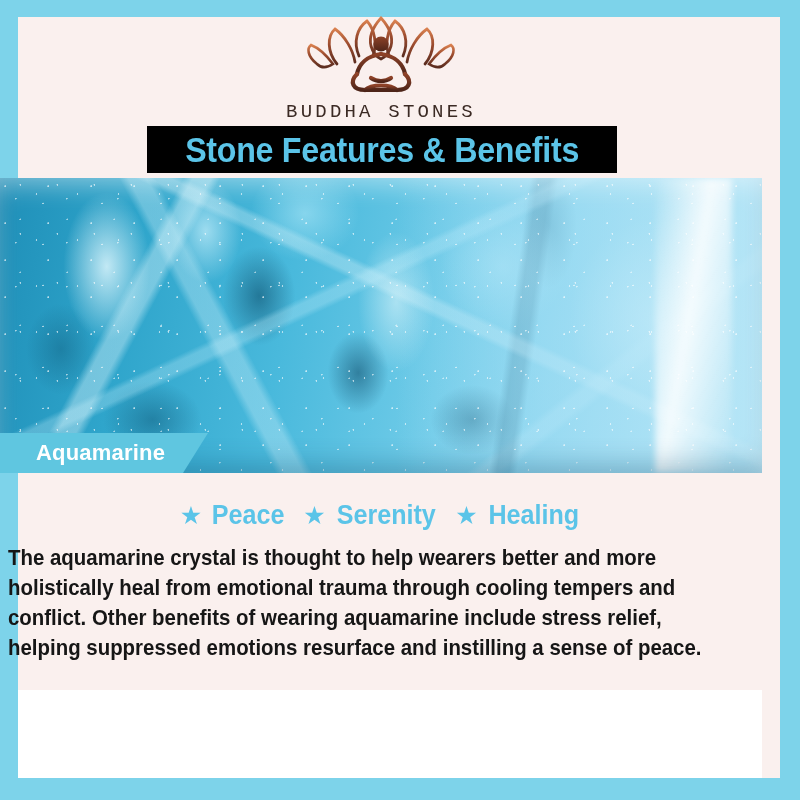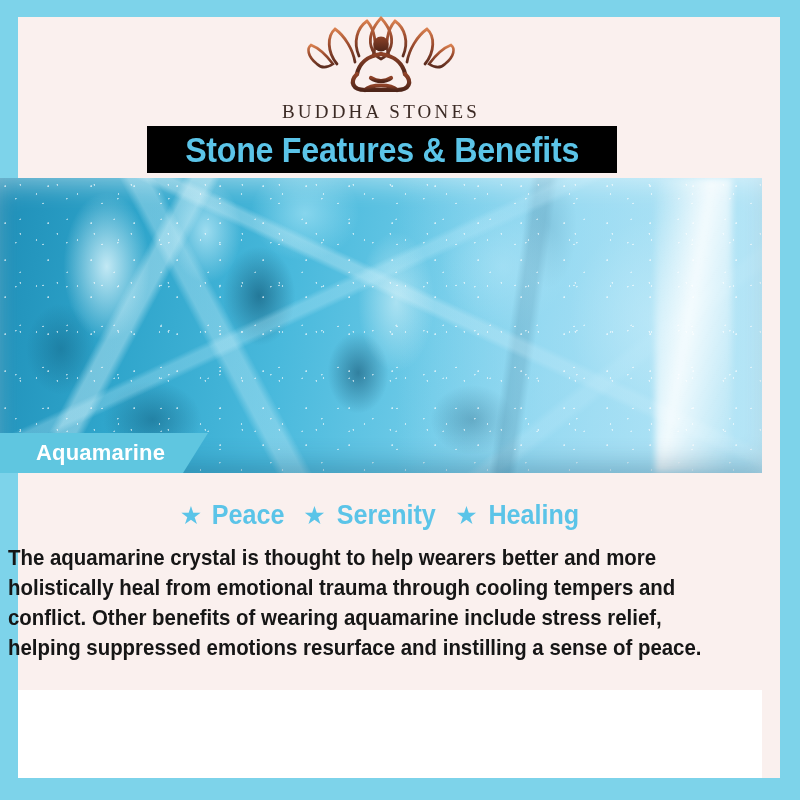--- a/index.html
+++ b/index.html
@@ -24,21 +24,21 @@
     background:#FAF0EE;
   }
 
   
   #logo-block{
     position:absolute;left:0;top:12px;width:762px;
     display:flex;flex-direction:column;align-items:center;
   }
   #logo-mark{width:168px;height:86px;display:block;}
   #logo-wordmark{
-    font-family:Liberation Serif, serif;
+    font-family:Liberation Mono, monospace;
     font-size:19px;letter-spacing:3.2px;color:#3B2A24;
     margin-top:3px;white-space:nowrap;
   }
 
   
   #title-panel{
     position:absolute;left:147px;top:126px;width:470px;height:47px;
     background:#000000;
     display:flex;align-items:center;justify-content:center;
   }

